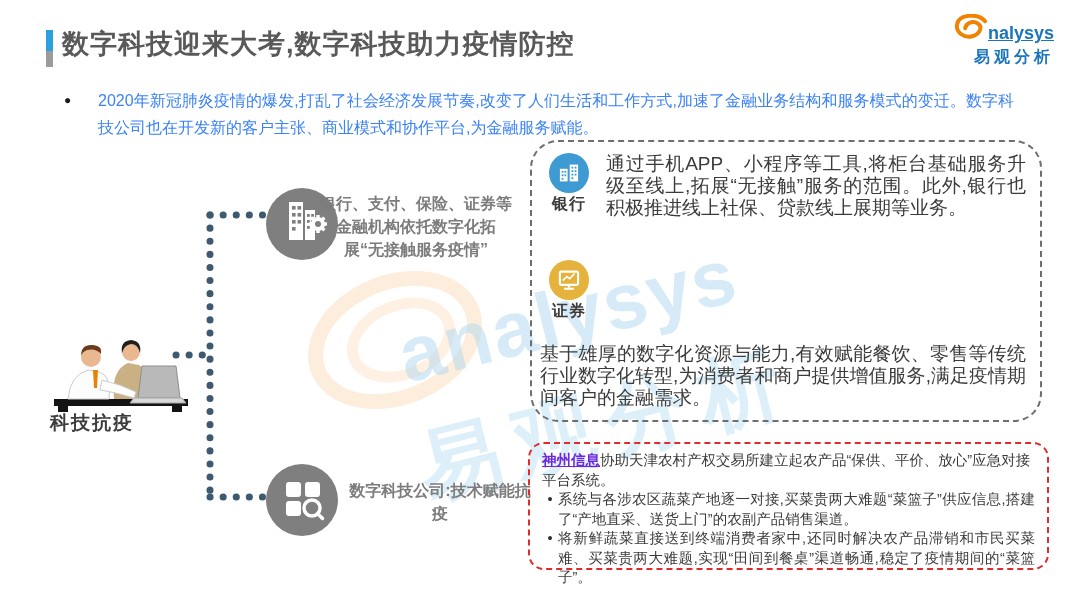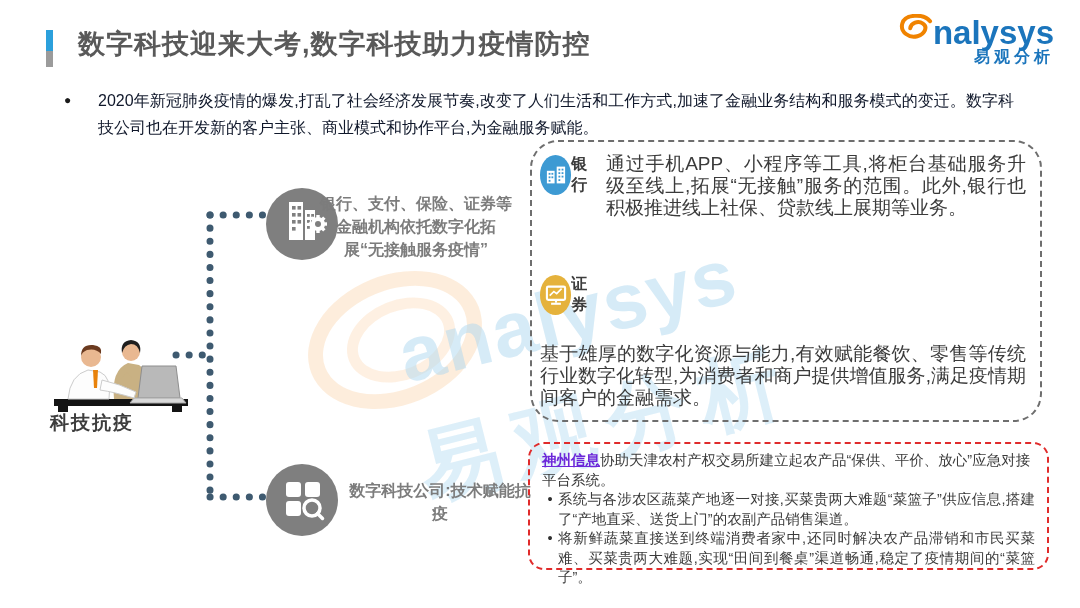--- a/index.html
+++ b/index.html
@@ -2,30 +2,30 @@
 <html><head>
 <meta charset="utf-8">
 <style>
   html,body{margin:0;padding:0;background:#e9e9e9;}
   .slide{position:relative;width:1080px;height:608px;background:#ffffff;overflow:hidden;
          font-family:"Liberation Sans","DejaVu Sans",sans-serif;margin:0 auto;}
 
   
   .accent-bar{position:absolute;left:46px;top:30px;width:7px;height:37px;
               background:linear-gradient(to bottom,#2ba0dc 0%,#2ba0dc 58%,#9b9b9b 58%,#9b9b9b 100%);}
-  .page-title{position:absolute;left:62px;top:26px;font-size:27px;font-weight:bold;color:#595959;letter-spacing:1px;margin-left:16px;}
+  .page-title{position:absolute;left:62px;top:26px;font-size:27px;font-weight:bold;color:#595959;letter-spacing:1px;}
   .logo{position:absolute;right:26px;top:14px;width:140px;}
   .logo-row{display:flex;align-items:flex-end;justify-content:flex-end;}
-  .logo-brand{font-size:33px;font-weight:bold;color:#1b75bc;line-height:24px;}
+  .logo-brand{font-size:18px;font-weight:bold;color:#1b75bc;line-height:24px;text-decoration:underline;}
   .logo-cn{text-align:right;font-size:16px;font-weight:bold;color:#1b75bc;letter-spacing:4px;margin-top:2px;}
 
   
   .intro{position:absolute;left:64px;top:87px;width:950px;display:flex;}
   .intro-dot{width:34px;flex:0 0 34px;font-size:12px;color:#1a1a1a;padding-top:6px;}
-  .intro-text{font-size:16px;line-height:27px;color:#0f172a;text-align:justify;}
+  .intro-text{font-size:16px;line-height:27px;color:#3b82f6;text-align:justify;}
 
   
   .wm{position:absolute;z-index:0;pointer-events:none;}
   .wm-swirl{left:305px;top:275px;width:150px;height:100px;border:15px solid rgba(247,171,94,0.22);
             border-radius:50%;transform:rotate(-22deg);}
   .wm-swirl2{left:345px;top:300px;width:90px;height:58px;border:11px solid rgba(247,171,94,0.18);
              border-radius:50%;transform:rotate(-22deg);}
   .wm-en{left:395px;top:270px;font-size:78px;font-weight:bold;color:rgba(173,216,240,0.50);
          transform:rotate(-14deg);letter-spacing:2px;}
   .wm-cn{left:415px;top:370px;font-size:82px;font-weight:bold;color:rgba(173,216,240,0.42);
@@ -46,21 +46,21 @@
              text-align:center;line-height:23px;}
   .node1-text{left:320px;top:192px;width:192px;text-align:center;}
   .node2-text{left:346px;top:479px;width:188px;}
 
   
   .finance-panel{position:absolute;left:530px;top:140px;width:512px;height:282px;
                  border:2px dashed #6e6e6e;border-radius:28px;box-sizing:border-box;
                  display:flex;flex-direction:column;justify-content:space-between;
                  padding:11px 14px 11px 8px;background:transparent;}
   .f-row{display:flex;gap:8px;align-items:flex-start;}
-  .icon-col{flex:0 0 58px;display:flex;align-items:center;}
+  .icon-col{flex:0 0 58px;display:flex;flex-direction:column;align-items:center;text-align:right;}
   .icon-circle{width:40px;height:40px;border-radius:50%;display:flex;align-items:center;justify-content:center;}
   .icon-label{font-size:16px;font-weight:bold;color:#3c3c3c;margin-top:1px;letter-spacing:1px;}
   .f-text{flex:1;font-size:19px;line-height:22px;color:#3b3b3b;text-align:justify;}
   .c-bank{background:#3d9ad3;}
   .c-insurance{background:#2c66ae;}
   .c-securities{background:#e5b23c;}
   .c-payment{background:#e78f1e;}
 
   
   .case-panel{position:absolute;left:528px;top:442px;width:521px;height:128px;

